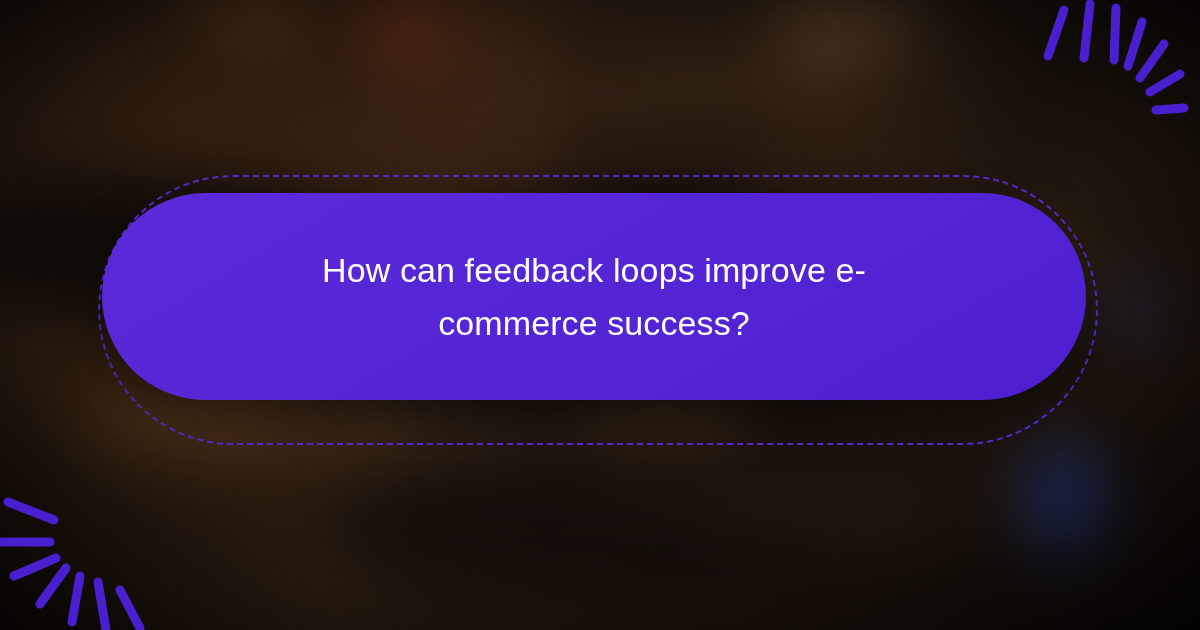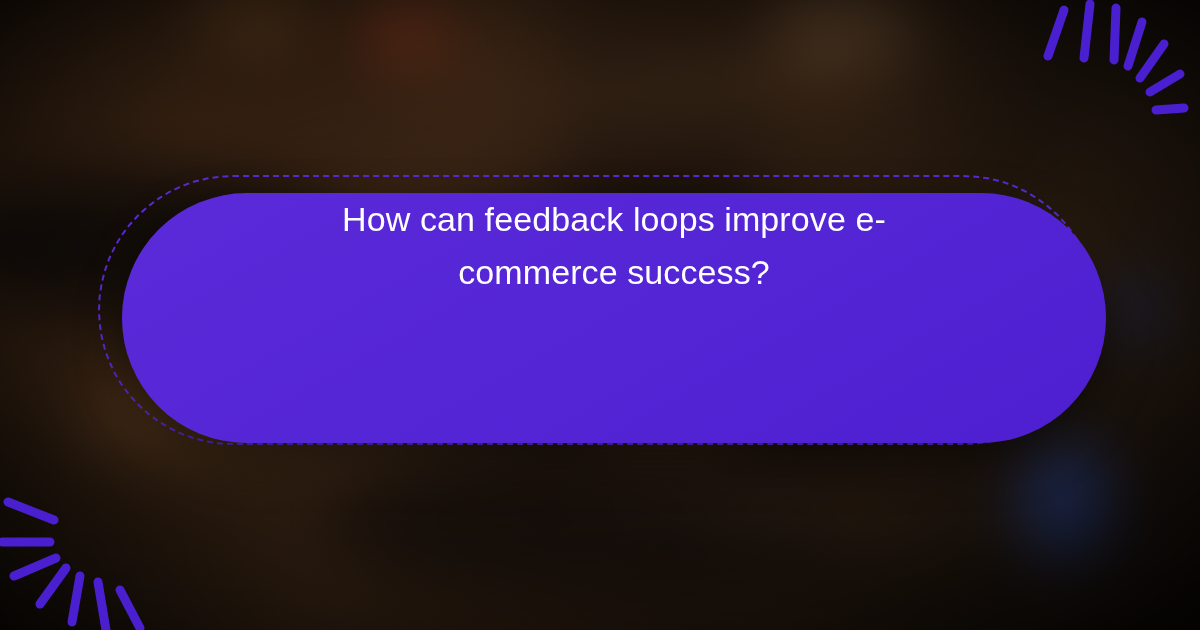--- a/index.html
+++ b/index.html
@@ -81,29 +81,29 @@
   }
   .card-dash {
     position: absolute;
     inset: 0;
     border: 2px dashed #5b2ad6;
     border-radius: 140px;
     box-sizing: border-box;
   }
   .card {
     position: absolute;
-    left: 24px;
+    left: 4px;
     top: 18px;
     width: 984px;
-    height: 250px;
+    height: 207px;
     border-radius: 130px;
     background: linear-gradient(150deg, #5b2ad9 0%, #5526d6 45%, #4e1fd0 100%);
     box-sizing: border-box;
     display: flex;
-    align-items: flex-start;
+    align-items: center;
     justify-content: center;
     box-shadow: 0 18px 48px rgba(0,0,0,0.45);
   }
   .card-title {
     color: #ffffff;
     font-size: 34px;
     line-height: 1.55;
     font-weight: 400;
     text-align: center;
     max-width: 700px;

